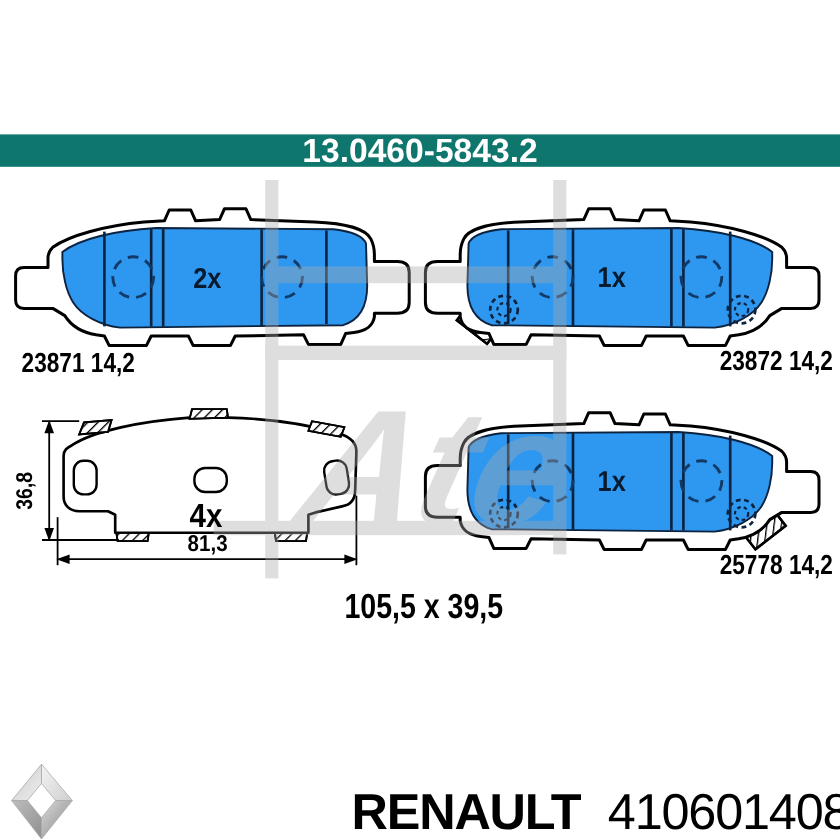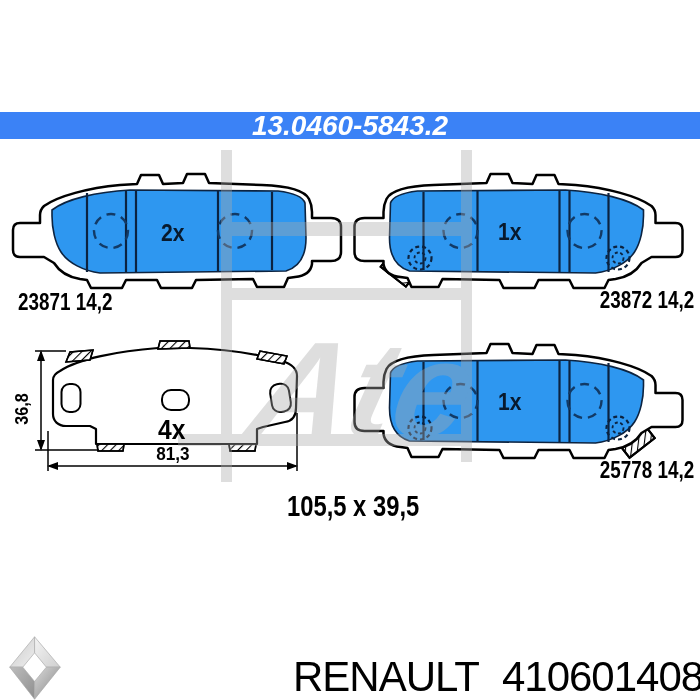--- a/index.html
+++ b/index.html
@@ -28,28 +28,28 @@
   #dim-368{left:-9px;top:398px;width:62px;transform:rotate(-90deg) scaleX(0.85);}
   #dim-813{left:138px;top:443px;width:70px;transform:scaleX(0.9);}
   #overall-dim{
     left:287px;top:490px;font-weight:bold;font-size:29px;color:#000;
     transform:scaleX(0.82);transform-origin:left top;white-space:nowrap;
   }
   #footer-text{
     left:293px;top:656px;font-size:42px;color:#000;letter-spacing:-1px;
     white-space:nowrap;line-height:1;
   }
-  #footer-text .brand{margin-right:23px;}
+  #footer-text .brand{margin-right:23px;font-weight:bold;}
   #watermark-layer{left:0;top:0;pointer-events:none;}
   svg{display:block;}
 </style>
 </head>
 <body>
 
-<div id="banner" class="abs" style="background:#3b82f6;font-style:italic;">
+<div id="banner" class="abs" style="background:#0f766e;">
   <span>13.0460-5843.2</span>
 </div>
 
 <svg class="abs" style="left:0;top:0;" width="700" height="700" viewBox="0 0 700 700">
   <defs>
     <pattern id="hatch" patternUnits="userSpaceOnUse" width="6" height="6" patternTransform="rotate(45)">
       <line x1="0" y1="0" x2="0" y2="6" stroke="#000" stroke-width="2.2"></line>
     </pattern>
 
     <g id="plateL">

